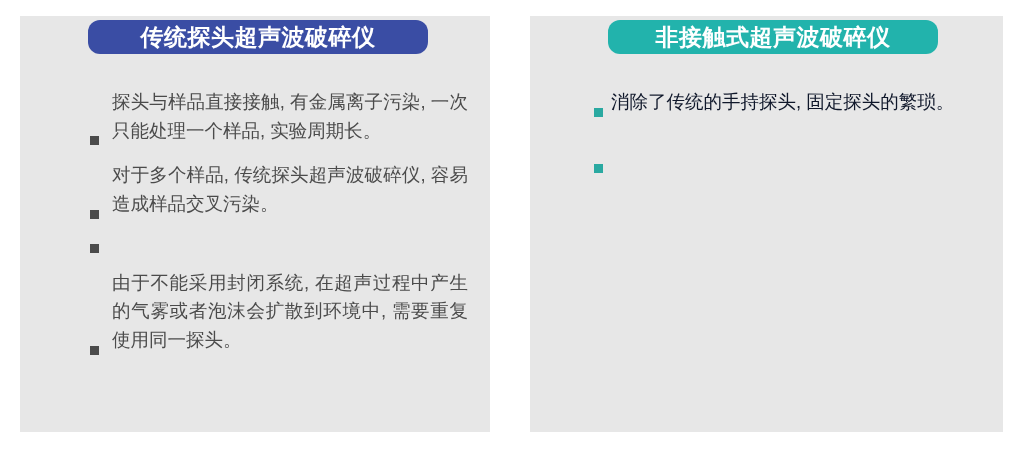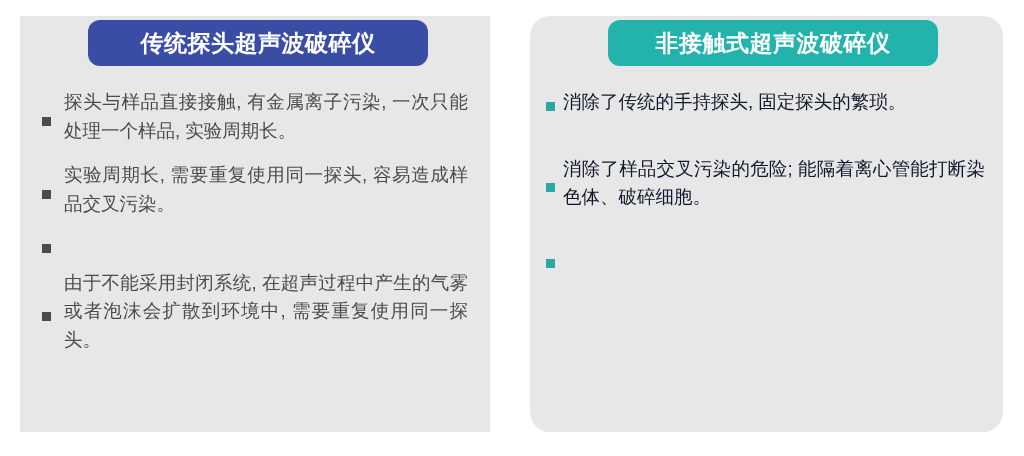--- a/index.html
+++ b/index.html
@@ -22,26 +22,26 @@
 
   .panel {
     position: absolute;
     top: 16px;
     height: 416px;
     background: #e7e7e7;
     box-sizing: border-box;
   }
 
   .panel-left  { left: 20px;  width: 470px; }
-  .panel-right { left: 530px; width: 473px; border-radius: 20px; }
+  .panel-right { left: 530px; width: 473px; }
 
   .panel-header {
     position: absolute;
     top: 4px;
-    height: 46px;
+    height: 34px;
     border-radius: 12px;
     display: flex;
     align-items: center;
     justify-content: center;
     box-sizing: border-box;
   }
 
   .panel-left .panel-header {
     left: 68px;
     width: 340px;
@@ -68,22 +68,23 @@
     left: 0;
     right: 0;
     top: 72px;
     margin: 0;
     padding: 0;
     list-style: none;
   }
 
   .bullet-item {
     display: flex;
-    align-items: center;
+    align-items: flex-end;
     box-sizing: border-box;
+    margin-left: 48px;
   }
 
   .panel-left .bullet-item {
     padding: 0 22px 0 22px;
     margin-bottom: 16px;
   }
 
   .panel-right .bullet-item {
     padding: 0 18px 0 16px;
     margin-bottom: 38px;
@@ -127,21 +128,21 @@
     <div class="panel-header">
       <span class="panel-header-title">传统探头超声波破碎仪</span>
     </div>
     <ul class="bullet-list">
       <li class="bullet-item">
         <span class="bullet-marker"></span>
         <span class="bullet-text">探头与样品直接接触, 有金属离子污染, 一次只能处理一个样品, 实验周期长。</span>
       </li>
       <li class="bullet-item">
         <span class="bullet-marker"></span>
-        <span class="bullet-text">实验周期长, 需要重复使用同一探头, 容易造成样品交叉污染。</span>
+        <span class="bullet-text">对于多个样品, 传统探头超声波破碎仪, 容易造成样品交叉污染。</span>
       </li>
       <li class="bullet-item">
         <span class="bullet-marker"></span>
       </li>
       <li class="bullet-item">
         <span class="bullet-marker"></span>
         <span class="bullet-text">由于不能采用封闭系统, 在超声过程中产生的气雾或者泡沫会扩散到环境中, 需要重复使用同一探头。</span>
       </li>
     </ul>
   </section>
@@ -150,21 +151,17 @@
     <div class="panel-header">
       <span class="panel-header-title">非接触式超声波破碎仪</span>
     </div>
     <ul class="bullet-list">
       <li class="bullet-item">
         <span class="bullet-marker"></span>
         <span class="bullet-text">消除了传统的手持探头, 固定探头的繁琐。</span>
       </li>
       <li class="bullet-item">
         <span class="bullet-marker"></span>
-        <span class="bullet-text">消除了样品交叉污染的危险; 能隔着离心管能打断染色体、破碎细胞。</span>
-      </li>
-      <li class="bullet-item">
-        <span class="bullet-marker"></span>
       </li>
     </ul>
   </section>
 
 </div>
 
 </body></html>

